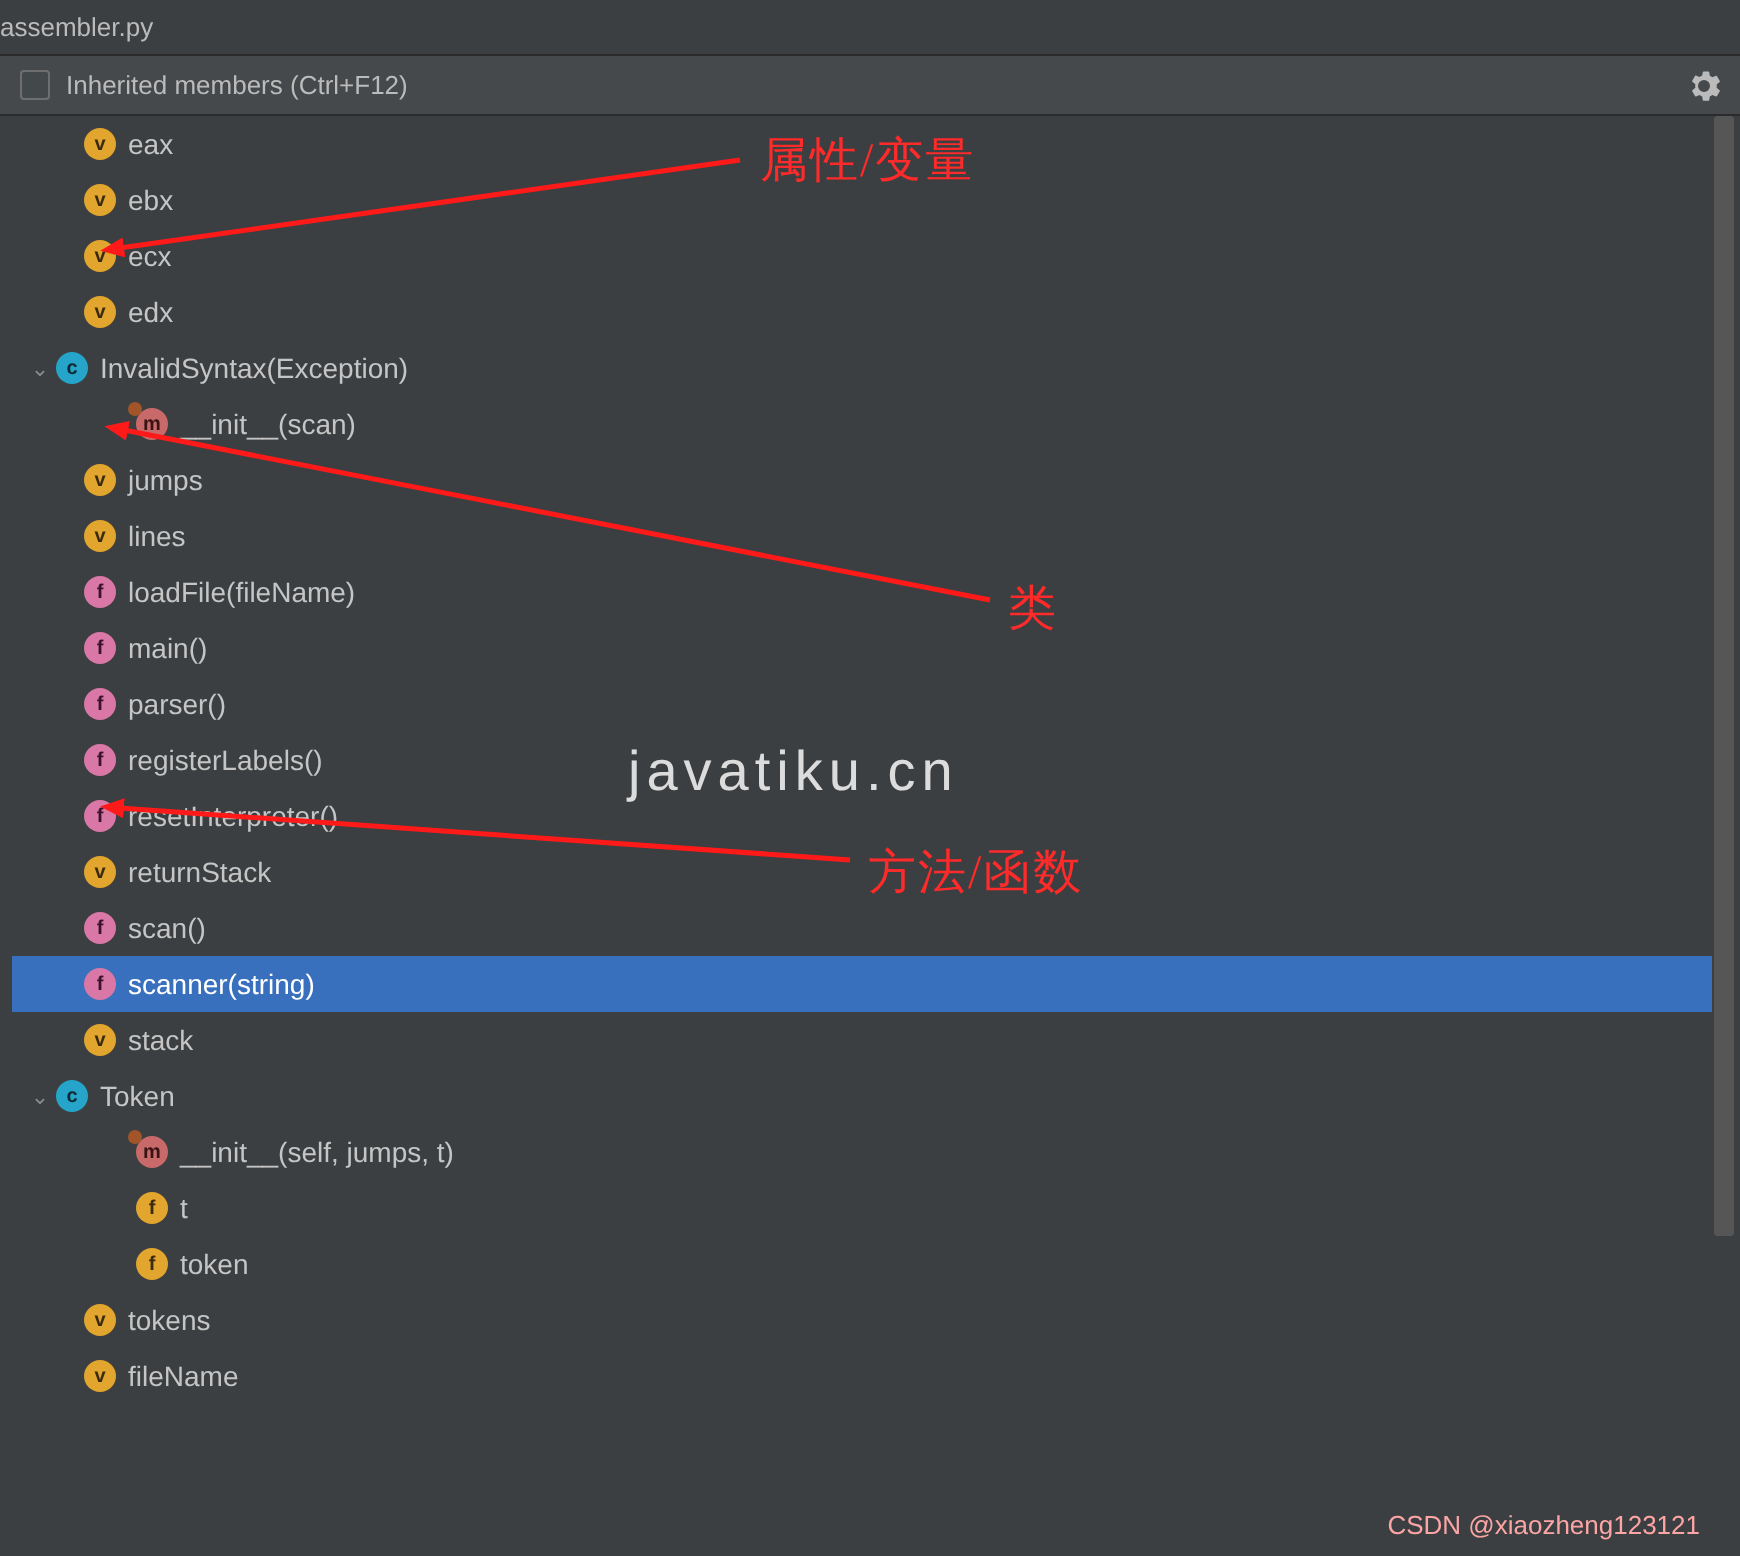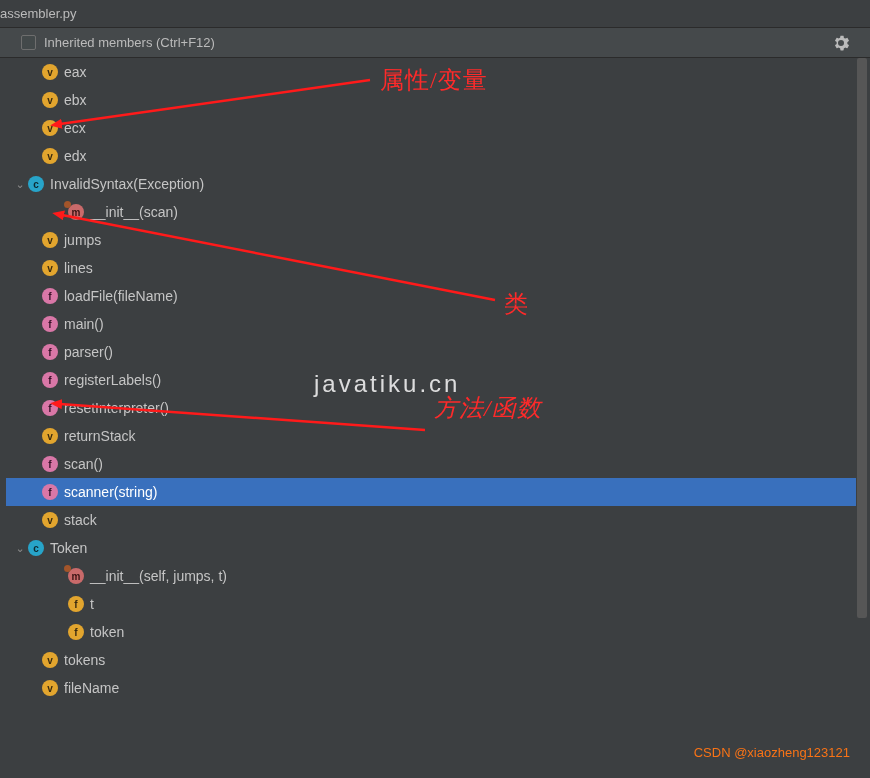--- a/index.html
+++ b/index.html
@@ -21,21 +21,21 @@
       justify-content: flex-start;
       border-bottom: 1px solid #2b2b2b;
       color: #bbbbbb;
       font-size: 13px;
     }
     .header-row {
       background: #45494b;
       height: 30px;
       display: flex;
       align-items: center;
-      padding: 0 21px;
+      padding: 0 10px;
       border-bottom: 1px solid #2b2b2b;
     }
     .checkbox {
       width: 15px; height: 15px;
       border: 1px solid #6e6e6e;
       background: #43494a;
       margin-right: 8px;
       border-radius: 2px;
     }
     .header-row .label {
@@ -125,32 +125,32 @@
       color: #ff2a2a;
       font-family: "SimSun","STSong","NSimSun","Songti SC",serif;
       font-size: 24px;
       font-weight: normal;
       pointer-events: none;
       letter-spacing: 1px;
     }
     .watermark {
       position: absolute;
       font-family: "Microsoft YaHei","SimHei",Arial,sans-serif;
-      font-size: 24px;
+      font-size: 28px;
       color:#eeeeee;
       opacity:0.9;
       letter-spacing: 3px;
       font-weight: 400;
       pointer-events: none;
     }
     .csdn {
       position:absolute;
-      bottom:18px; right:20px;
+      bottom:8px; right:20px;
       font-size:13px;
-      color:#f97316;
+      color:#fca5a5;
       font-family:Arial,sans-serif;
       pointer-events:none;
     }
     svg.arrow, svg.annots { position:absolute; pointer-events:none; top:0;left:0; }
   </style>
 </head>
 <body>
 
 <div class="title-bar">
   <span>assembler.py</span>
@@ -266,21 +266,21 @@
 </div>
 
 <div class="scrollbar">
   <div class="scrollbar-thumb"></div>
 </div>
 
 <div class="watermark" style="left:314px; top:370px;">javatiku.cn</div>
 
 <div class="annot" style="left:380px; top:64px;">属性/变量</div>
 <div class="annot" style="left:504px; top:288px;">类</div>
-<div class="annot" style="left:434px; top:392px;font-style:italic;">方法/函数</div>
+<div class="annot" style="left:434px; top:420px;">方法/函数</div>
 
 <svg class="annots" width="870" height="778">
   <defs>
     <marker id="ah" markerWidth="12" markerHeight="10" refX="2" refY="5" orient="auto" markerUnits="userSpaceOnUse">
       <path d="M0,0 L12,5 L0,10 z" fill="#ff1a1a"></path>
     </marker>
   </defs>
 
   <line x1="370" y1="80" x2="60" y2="124" stroke="#ff1a1a" stroke-width="2.5" marker-end="url(#ah)"></line>
 

